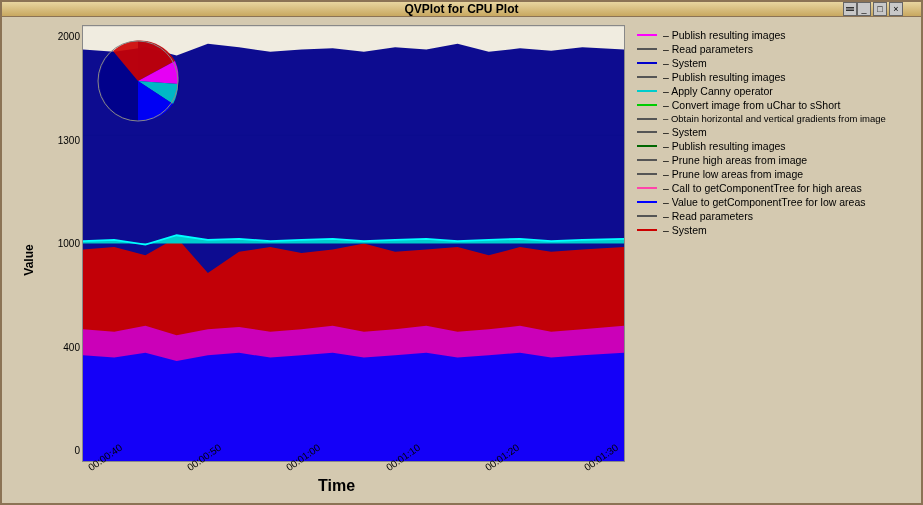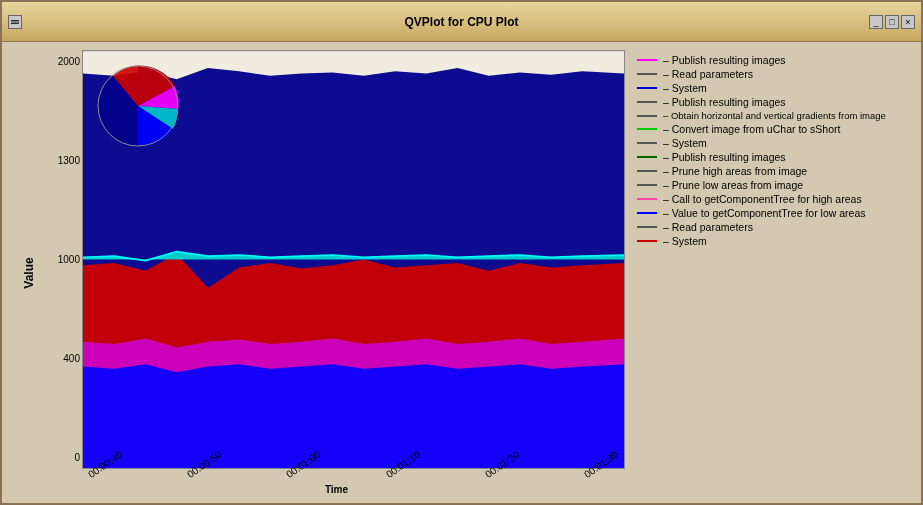--- a/index.html
+++ b/index.html
@@ -13,25 +13,25 @@
     }
     .window {
       width: 923px;
       height: 505px;
       border: 2px solid #8b7355;
       display: flex;
       flex-direction: column;
     }
     .titlebar {
       background: linear-gradient(to bottom, #e8d5a0, #c8a860);
-      height: 40px;
-      display: flex;
-      align-items: center;
-      justify-content: space-between;
-      padding: 0 6px;
+      height: 15px;
+      display: flex;
+      align-items: center;
+      justify-content: flex-end;
+      padding: 0 18px;
       border-bottom: 1px solid #8b7355;
       flex-shrink: 0;
     }
     .titlebar-left {
       display: flex;
       align-items: center;
       gap: 4px;
     }
     .titlebar-btn {
       width: 14px;
@@ -90,21 +90,21 @@
       font-size: 10.5px;
       color: #000;
     }
     .legend-line {
       width: 20px;
       height: 2px;
       flex-shrink: 0;
     }
     .axis-label-x {
       text-align: center;
-      font-size: 10px;
+      font-size: 16px;
       font-weight: bold;
       margin-top: 2px;
     }
     .chart-wrapper {
       position: relative;
       display: flex;
       align-items: stretch;
       flex: 1;
     }
     svg.main-chart {
@@ -220,29 +220,33 @@
       </div>
       <div class="legend-item">
         <div class="legend-line" style="background:#0000cc;"></div>
         <span>– System</span>
       </div>
       <div class="legend-item">
         <div class="legend-line" style="background:#555;"></div>
         <span>– Publish resulting images</span>
       </div>
       <div class="legend-item">
-        <div class="legend-line" style="background:#555;"></div>
-        <span style="font-size:9.5px;">– Obtain horizontal and vertical gradients from image</span>
+        <div class="legend-line" style="background:#00cccc;"></div>
+        <span>– Apply Canny operator</span>
       </div>
       <div class="legend-item">
         <div class="legend-line" style="background:#00cc00;"></div>
         <span>– Convert image from uChar to sShort</span>
       </div>
       <div class="legend-item">
         <div class="legend-line" style="background:#555;"></div>
+        <span style="font-size:9.5px;">– Obtain horizontal and vertical gradients from image</span>
+      </div>
+      <div class="legend-item">
+        <div class="legend-line" style="background:#555;"></div>
         <span>– System</span>
       </div>
       <div class="legend-item">
         <div class="legend-line" style="background:#006600;"></div>
         <span>– Publish resulting images</span>
       </div>
       <div class="legend-item">
         <div class="legend-line" style="background:#555;"></div>
         <span>– Prune high areas from image</span>
       </div>

